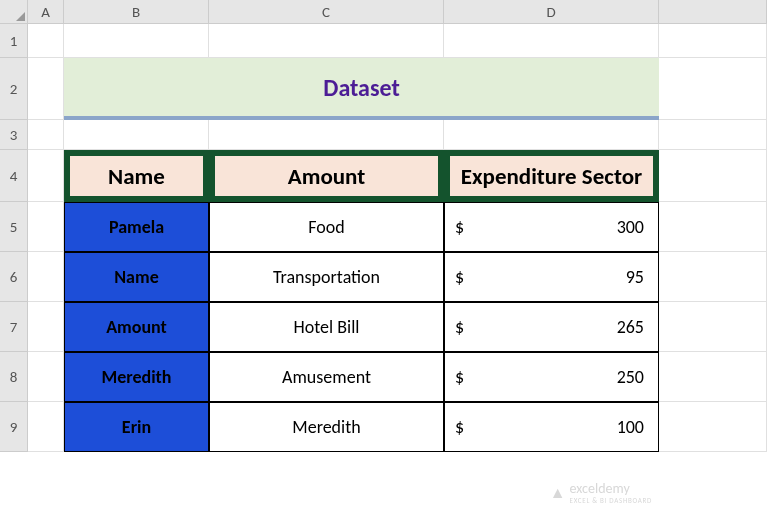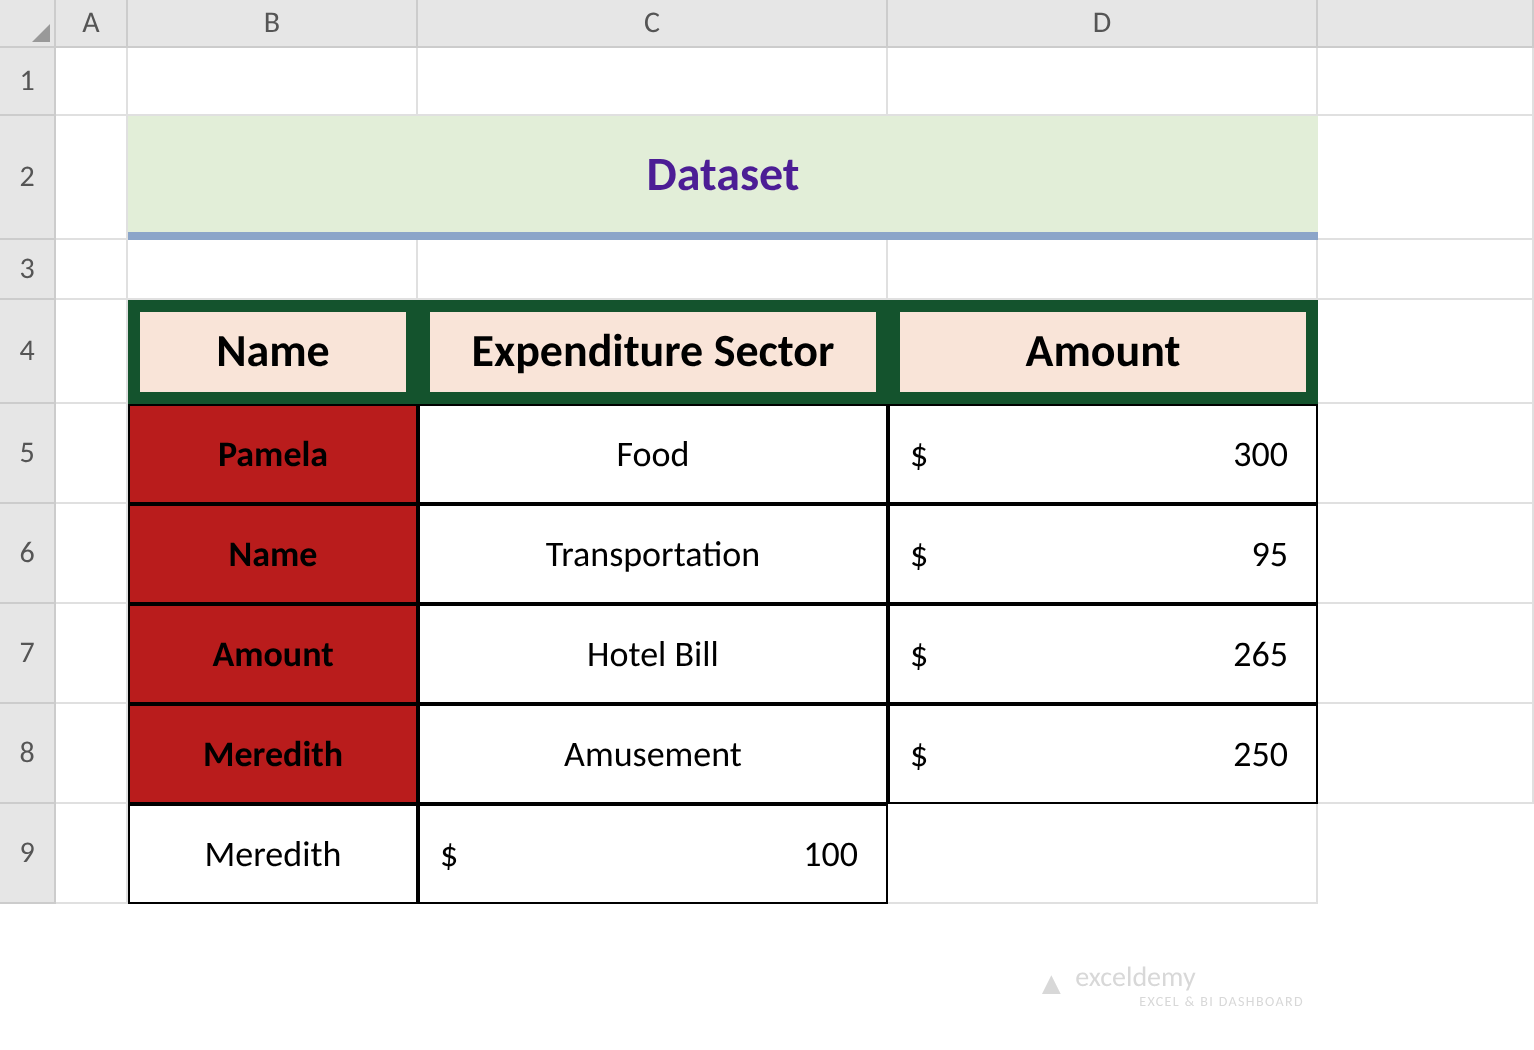--- a/index.html
+++ b/index.html
@@ -78,21 +78,21 @@
     .table-header {
       background: #f9e4d8;
       border: 6px solid #14532d;
       font-weight: bold;
       font-size: 23px;
       display: flex;
       align-items: center;
       justify-content: center;
     }
     .name-cell {
-      background: #b91c1c;
+      background: #1d4ed8;
       border: 1px solid #000000;
       font-weight: bold;
       font-size: 18px;
       display: flex;
       align-items: center;
       justify-content: center;
     }
     .data-cell {
       border: 1px solid #000000;
       font-size: 18px;
@@ -123,21 +123,20 @@
       color: #d8d8d8;
     }
     .watermark .brand {
       font-weight: normal;
     }
     .watermark .sub {
       font-size: 7px;
       line-height: 8px;
       display: block;
       letter-spacing: 0.7px;
-      margin-left: 32px;
     }
   </style>
 </head>
 <body>
 
 <div class="spreadsheet">
   <div class="corner"></div>
   <div class="col-header">A</div>
   <div class="col-header">B</div>
   <div class="col-header">C</div>
@@ -159,22 +158,22 @@
   <div class="row-header">3</div>
   <div class="cell"></div>
   <div class="cell"></div>
   <div class="cell"></div>
   <div class="cell"></div>
   <div class="cell"></div>
 
   <div class="row-header">4</div>
   <div class="cell"></div>
   <div class="table-header">Name</div>
+  <div class="table-header">Amount</div>
   <div class="table-header">Expenditure Sector</div>
-  <div class="table-header">Amount</div>
   <div class="cell"></div>
 
   <div class="row-header">5</div>
   <div class="cell"></div>
   <div class="name-cell">Pamela</div>
   <div class="data-cell">Food</div>
   <div class="amount-cell">
     <span>$</span>
     <span>300</span>
   </div>
@@ -205,20 +204,21 @@
   <div class="name-cell">Meredith</div>
   <div class="data-cell">Amusement</div>
   <div class="amount-cell">
     <span>$</span>
     <span>250</span>
   </div>
   <div class="cell"></div>
 
   <div class="row-header">9</div>
   <div class="cell"></div>
+  <div class="name-cell">Erin</div>
   <div class="data-cell">Meredith</div>
   <div class="amount-cell">
     <span>$</span>
     <span>100</span>
   </div>
   <div class="cell"></div>
 </div>
 
 <div class="watermark">
   <span class="icon">▲</span>

